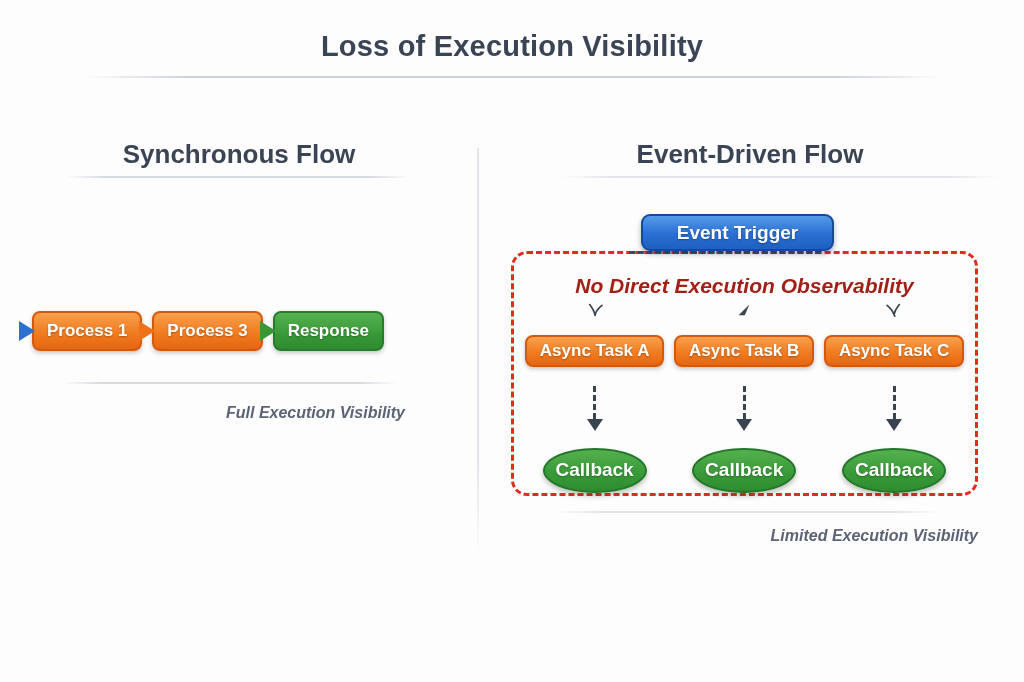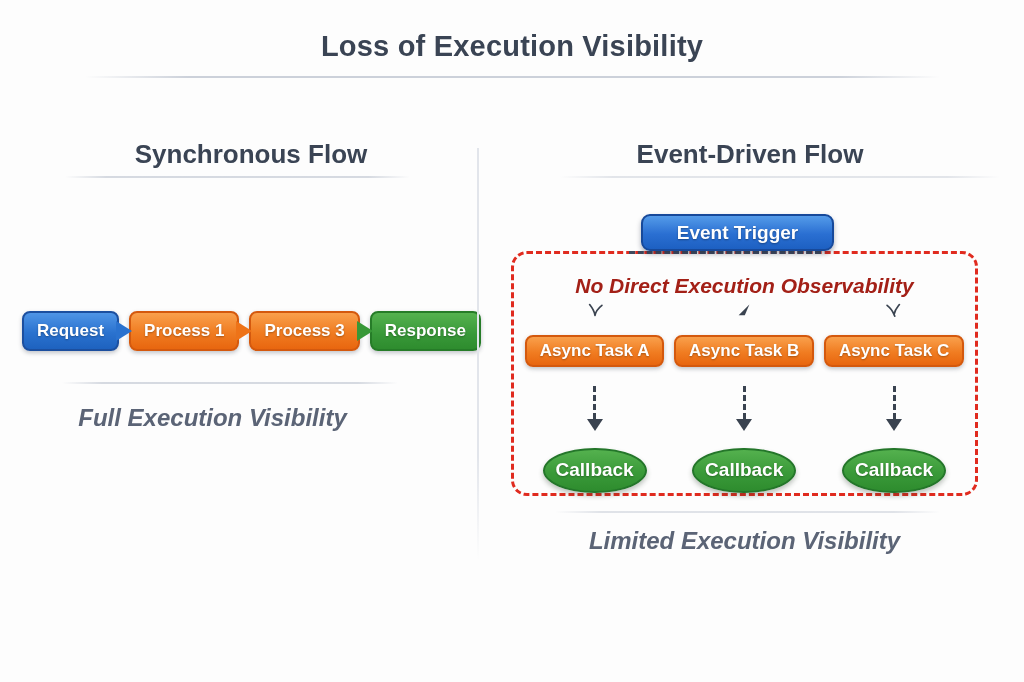--- a/index.html
+++ b/index.html
@@ -18,25 +18,25 @@
     background:linear-gradient(to right,rgba(205,210,220,0),#ccd1da 12%,#ccd1da 88%,rgba(205,210,220,0));}
   .rule-title{top:76px;left:85px;width:855px;}
   .rule-sync{top:176px;left:65px;width:345px;opacity:.8;}
   .rule-event{top:176px;left:560px;width:440px;opacity:.55;}
   .rule-sync-cap{top:382px;left:62px;width:336px;opacity:.8;}
   .rule-event-cap{top:511px;left:555px;width:385px;opacity:.6;}
   .panel-heading{
     position:absolute;top:139px;text-align:center;
     font-size:26px;font-weight:700;color:#3a4454;
   }
-  .panel-heading.sync{left:0;width:478px;padding-left:12px;}
+  .panel-heading.sync{left:0;width:478px;}
   .panel-heading.event{left:490px;width:520px;}
   .caption{
-    position:absolute;font-size:24px;font-weight:600;font-style:italic;
-    color:#5b6476;text-align:center;
+    position:absolute;font-size:16px;font-weight:600;font-style:italic;
+    color:#5b6476;text-align:right;
   }
   .caption.sync{top:404px;left:20px;width:385px;}
   .caption.event{top:527px;left:511px;width:467px;}
   .vdivider{
     position:absolute;left:477px;top:148px;width:2px;height:412px;
     background:linear-gradient(to bottom,#e2e5eb 0%,#e2e5eb 75%,rgba(226,229,235,0));
   }
   
   .node{
     box-sizing:border-box;height:40px;padding:0 13px;border-radius:8px;
@@ -104,23 +104,20 @@
 
 <div class="canvas">
 
   <div class="title">Loss of Execution Visibility</div>
   <div class="rule rule-title"></div>
 
   <div class="panel-heading sync">Synchronous Flow</div>
   <div class="rule rule-sync"></div>
 
   <div class="flow-row">
-    <div class="node node-blue">
-      <span>Request</span>
-    </div>
     <div class="tri tri-blue"></div>
     <div class="node node-orange">
       <span>Process 1</span>
     </div>
     <div class="tri tri-orange"></div>
     <div class="node node-orange">
       <span>Process 3</span>
     </div>
     <div class="tri tri-green"></div>
     <div class="node node-green">

